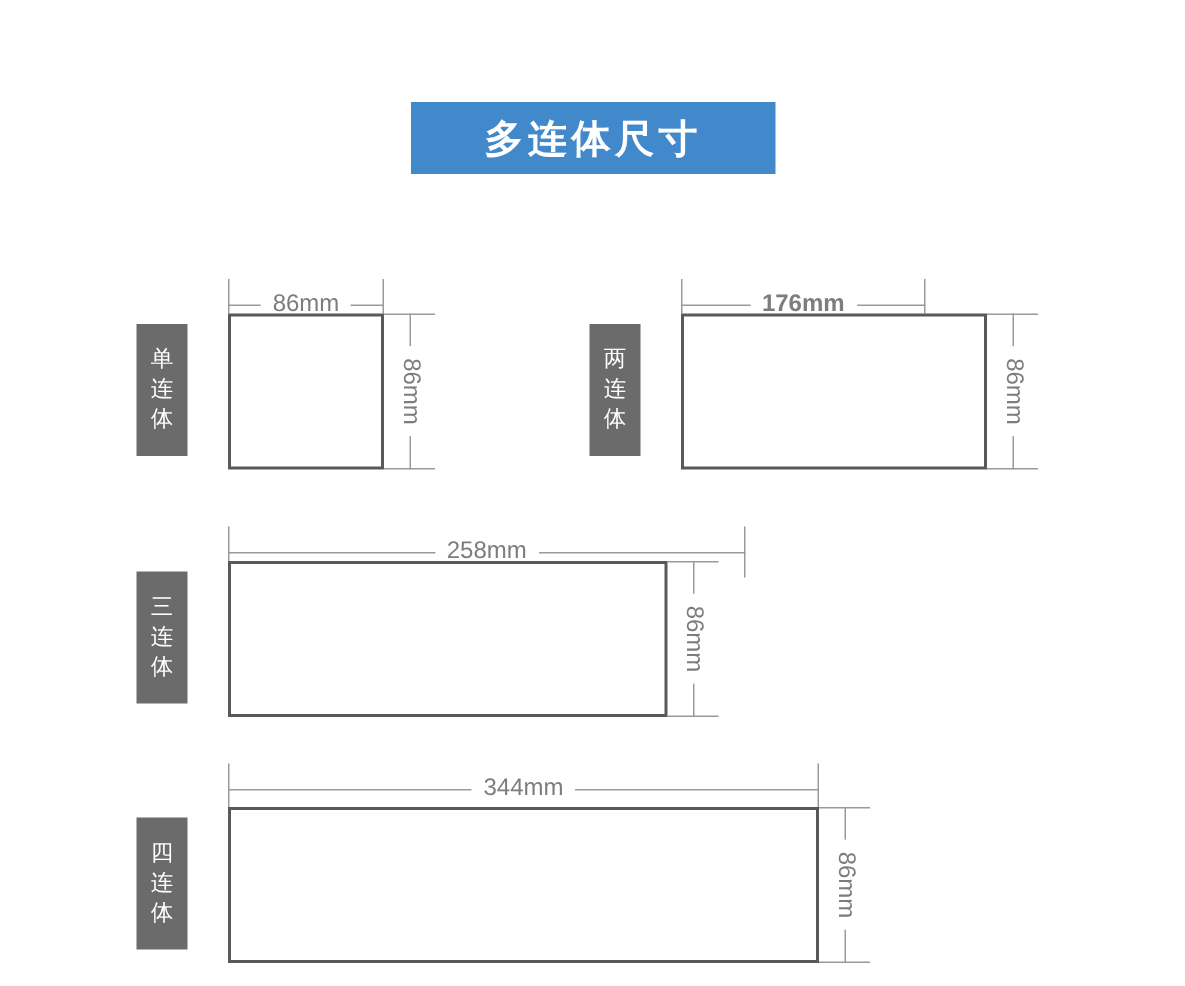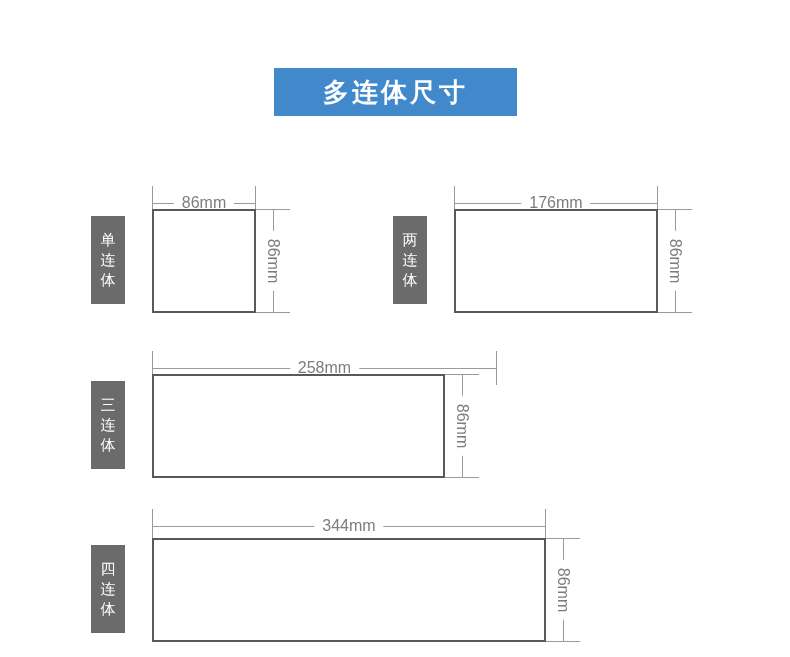--- a/index.html
+++ b/index.html
@@ -168,21 +168,21 @@
 </div>
 
 <div class="diagram-row">
 
   <div class="row-label" style="left:393px; top:216px; width:34px; height:88px;">
     <span>两</span>
     <span>连</span>
     <span>体</span>
   </div>
 
-  <div class="dim-h" style="left:454px; top:186px; width:204px;">
+  <div class="dim-h" style="left:454px; top:186px; width:163px;font-weight:bold;">
     <div class="ext-line ext-left"></div>
     <div class="ext-line ext-right"></div>
     <div class="dim-line"></div>
     <div class="dim-text">176mm</div>
   </div>
 
   <div class="product-box" style="left:454px; top:209px; width:204px; height:104px;"></div>
 
   <div class="dim-v" style="left:658px; top:209px; height:104px;">
     <div class="ext-line ext-top"></div>

